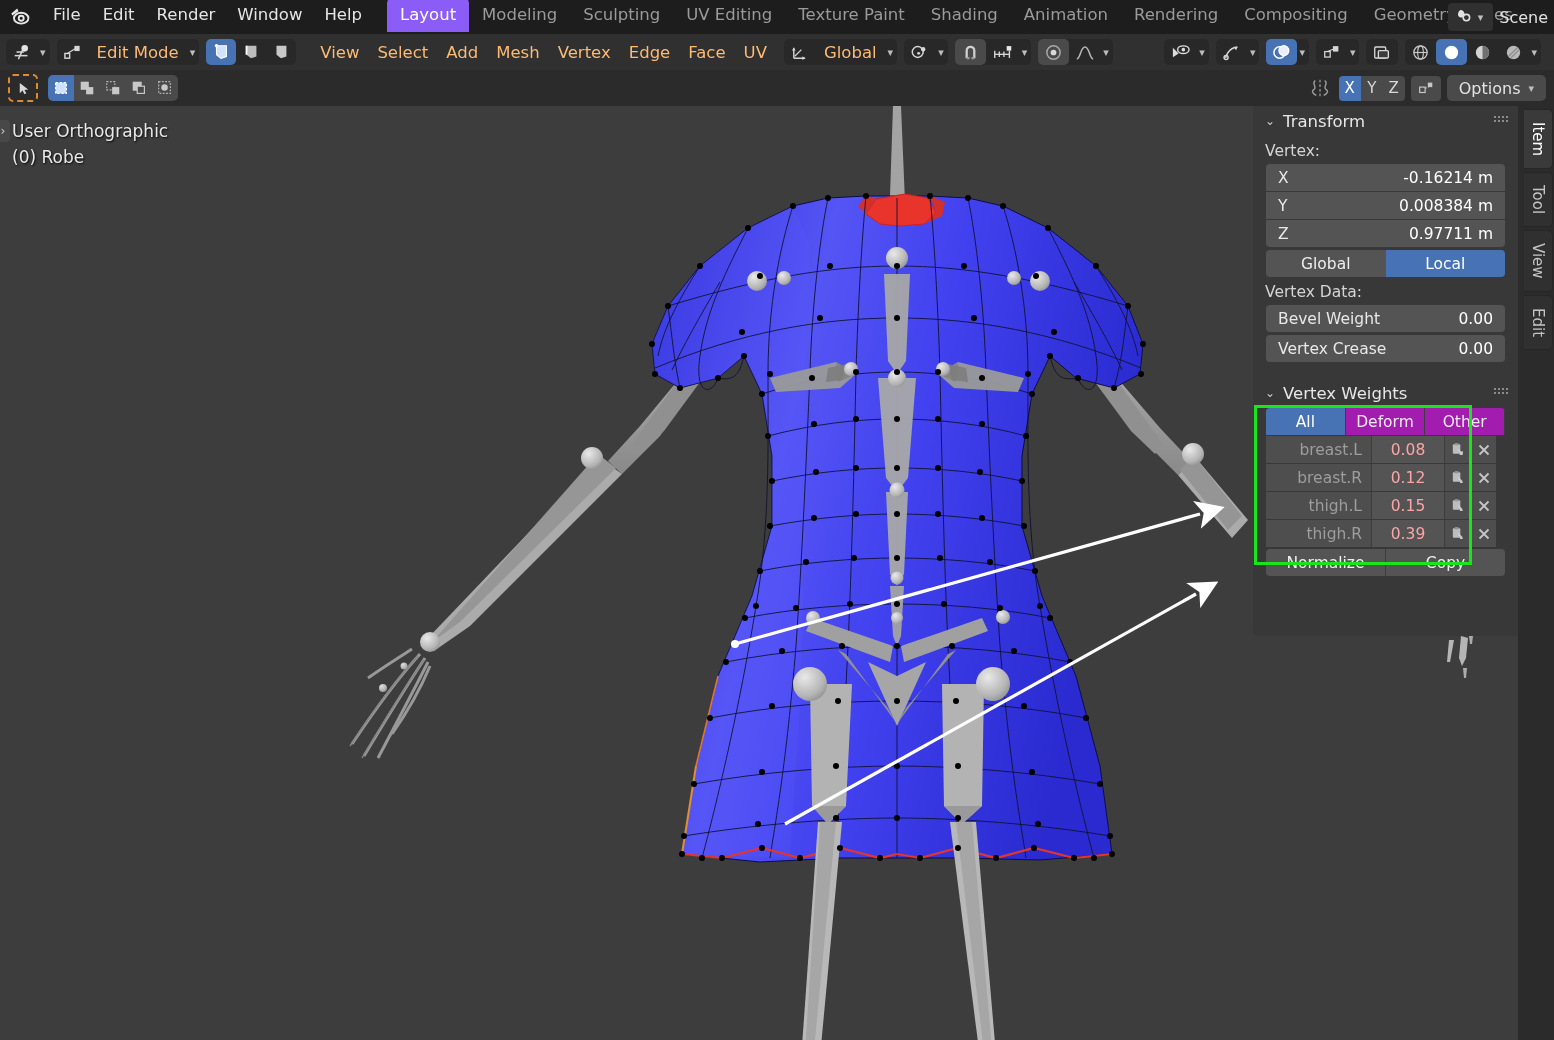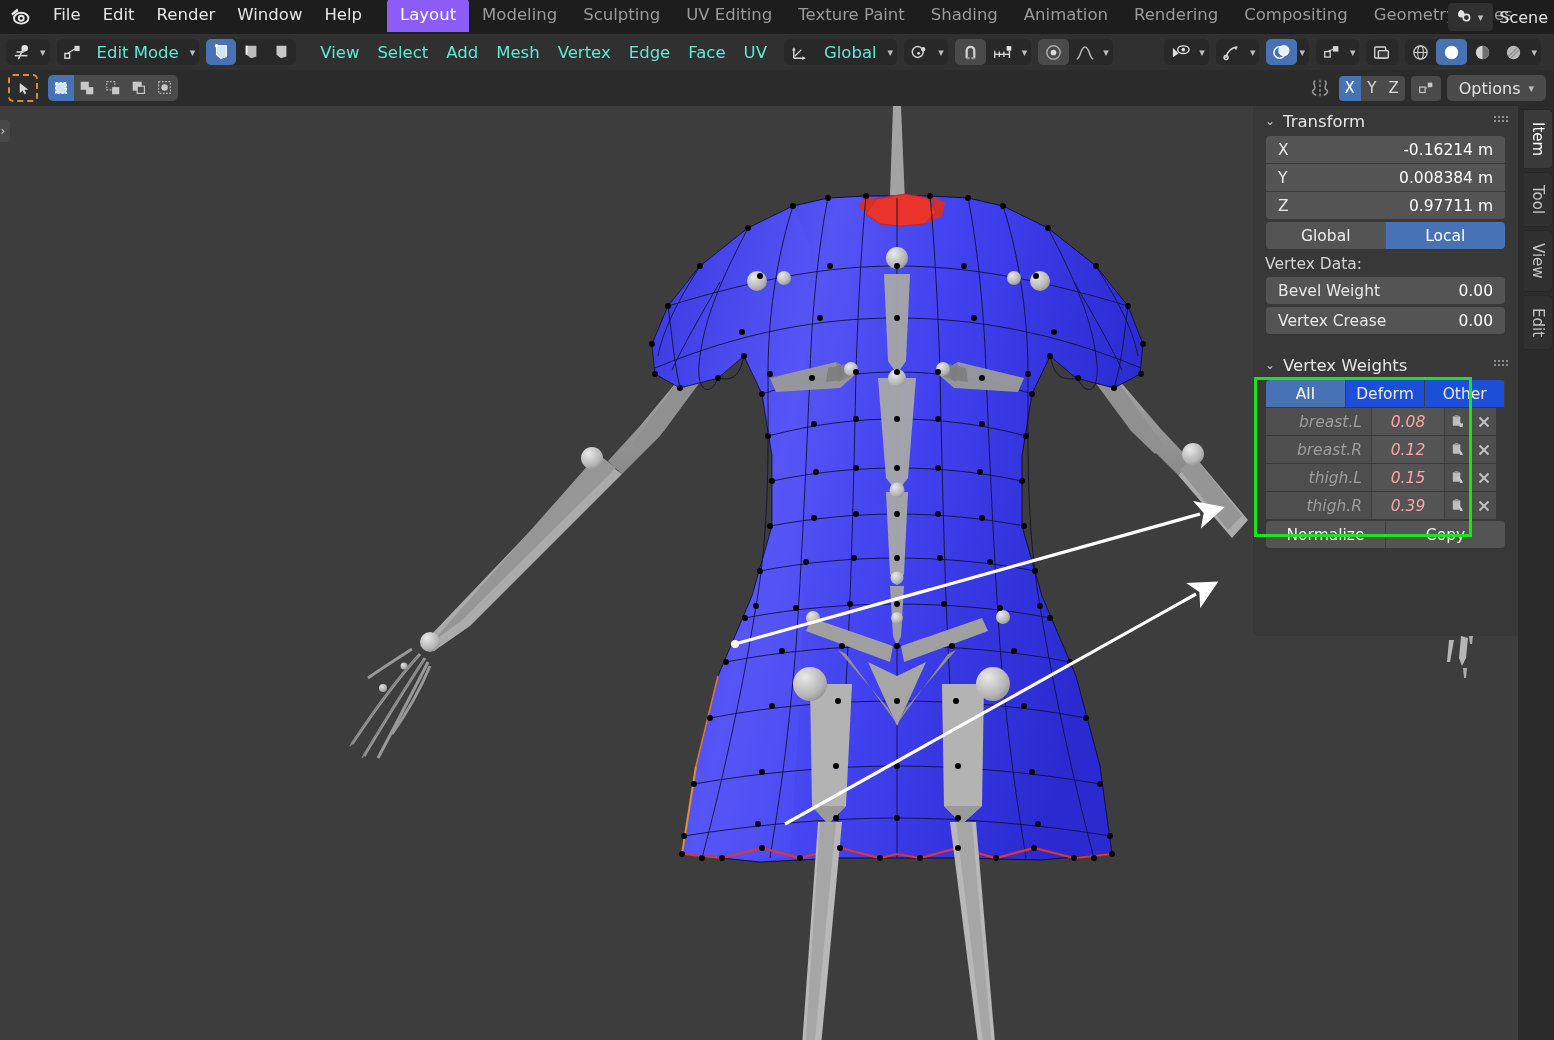--- a/index.html
+++ b/index.html
@@ -48,21 +48,21 @@
     border-radius: 5px; height:26px; margin-right: 7px;
   }
   .tbtn {
     display:flex; align-items:center; justify-content:center;
     height:26px; min-width: 26px; color:#d2d2d2; font-size: 15.5px;
     padding: 0 6px; border-radius: 5px;
   }
   .tbtn.on { background:#4772b3; color:#fff; }
   .tbtn.semi { background:#4a4a4a; }
   .chev { font-size: 11px; color:#bdbdbd; padding: 0 4px 0 2px; }
-  .mtext { color:#5eead4; font-size:16.5px; padding: 0 9px; white-space:nowrap;}
+  .mtext { color:#fdba74; font-size:16.5px; padding: 0 9px; white-space:nowrap;}
   .sep { width: 8px; }
 
   
   .toolheader2 {
     position:absolute; left:0; top:70px; width:1554px; height:36px;
     background: #2b2b2b; display:flex; align-items:center; padding: 0 8px;
   }
   .selbtn {
     width:26px;height:26px;display:flex;align-items:center;justify-content:center;
     background:#4a4a4a;
@@ -144,26 +144,26 @@
 
   
   .vw-wrap { position:relative; padding: 0 13px; }
   .greenbox {
     position:absolute; left: 1px; top: -3px; width: 218px; height: 160px;
     border:3px solid #18e61a; pointer-events:none; z-index:5;
   }
   .vw-tabs { display:flex; border-radius:4px 4px 0 0; overflow:hidden; }
   .vw-tabs .vt {
     flex:1; height:27px; display:flex; align-items:center; justify-content:center;
-    background:#1d4ed8; color:#eaeaea; font-size:15.5px;
+    background:#a21caf; color:#eaeaea; font-size:15.5px;
     border-right:1px solid #3d3d3d;
   }
   .vw-tabs .vt.on { background:#4772b3; color:#fff; }
   .vw-row {
-    display:flex; align-items:center; height:27px; margin-top:1px;font-style:italic;
+    display:flex; align-items:center; height:27px; margin-top:1px;
   }
   .vw-name {
     width:105px; height:27px; background:#4e4e4e; color:#9d9d9d;
     font-size:15.5px; display:flex; align-items:center; justify-content:flex-end;
     padding-right:9px;
   }
   .vw-val {
     width:73px; height:27px; background:#545454; color:#fca5a5;
     font-size:15.5px; display:flex; align-items:center; justify-content:center;
     border-left:1px solid #3d3d3d;
@@ -502,20 +502,24 @@
       <div class="optbtn">
         <span>Options</span>
         <span class="chev">▾</span>
       </div>
     </div>
   </div>
 
   <div class="viewport">
 
     <div class="vp-collapse">›</div>
+    <div class="vp-overlay-text">
+      <div>User Orthographic</div>
+      <div>(0) Robe</div>
+    </div>
 
     <svg width="1554" height="934" viewBox="0 0 1554 934" style="position:absolute;left:0;top:0;">
       <defs>
         <linearGradient id="robeGrad" x1="0" y1="0" x2="1" y2="0.3">
           <stop offset="0%" stop-color="#2f2fd8"></stop>
           <stop offset="35%" stop-color="#5555f5"></stop>
           <stop offset="60%" stop-color="#4141ef"></stop>
           <stop offset="100%" stop-color="#2a2ad0"></stop>
         </linearGradient>
         <linearGradient id="boneGrad" x1="0" y1="0" x2="0" y2="1">
@@ -855,20 +859,21 @@
               <rect x="12" y="0" width="2" height="2"></rect>
             <rect x="0" y="4" width="2" height="2"></rect>
               <rect x="4" y="4" width="2" height="2"></rect>
             <rect x="8" y="4" width="2" height="2"></rect>
               <rect x="12" y="4" width="2" height="2"></rect>
           </g>
         </svg>
       </span>
     </div>
 
+    <div class="sublabel">Vertex:</div>
 
     <div class="fieldcol">
       <div class="field">
         <span class="k">X</span>
         <span class="v">-0.16214 m</span>
       </div>
       <div class="field">
         <span class="k">Y</span>
         <span class="v">0.008384 m</span>
       </div>

